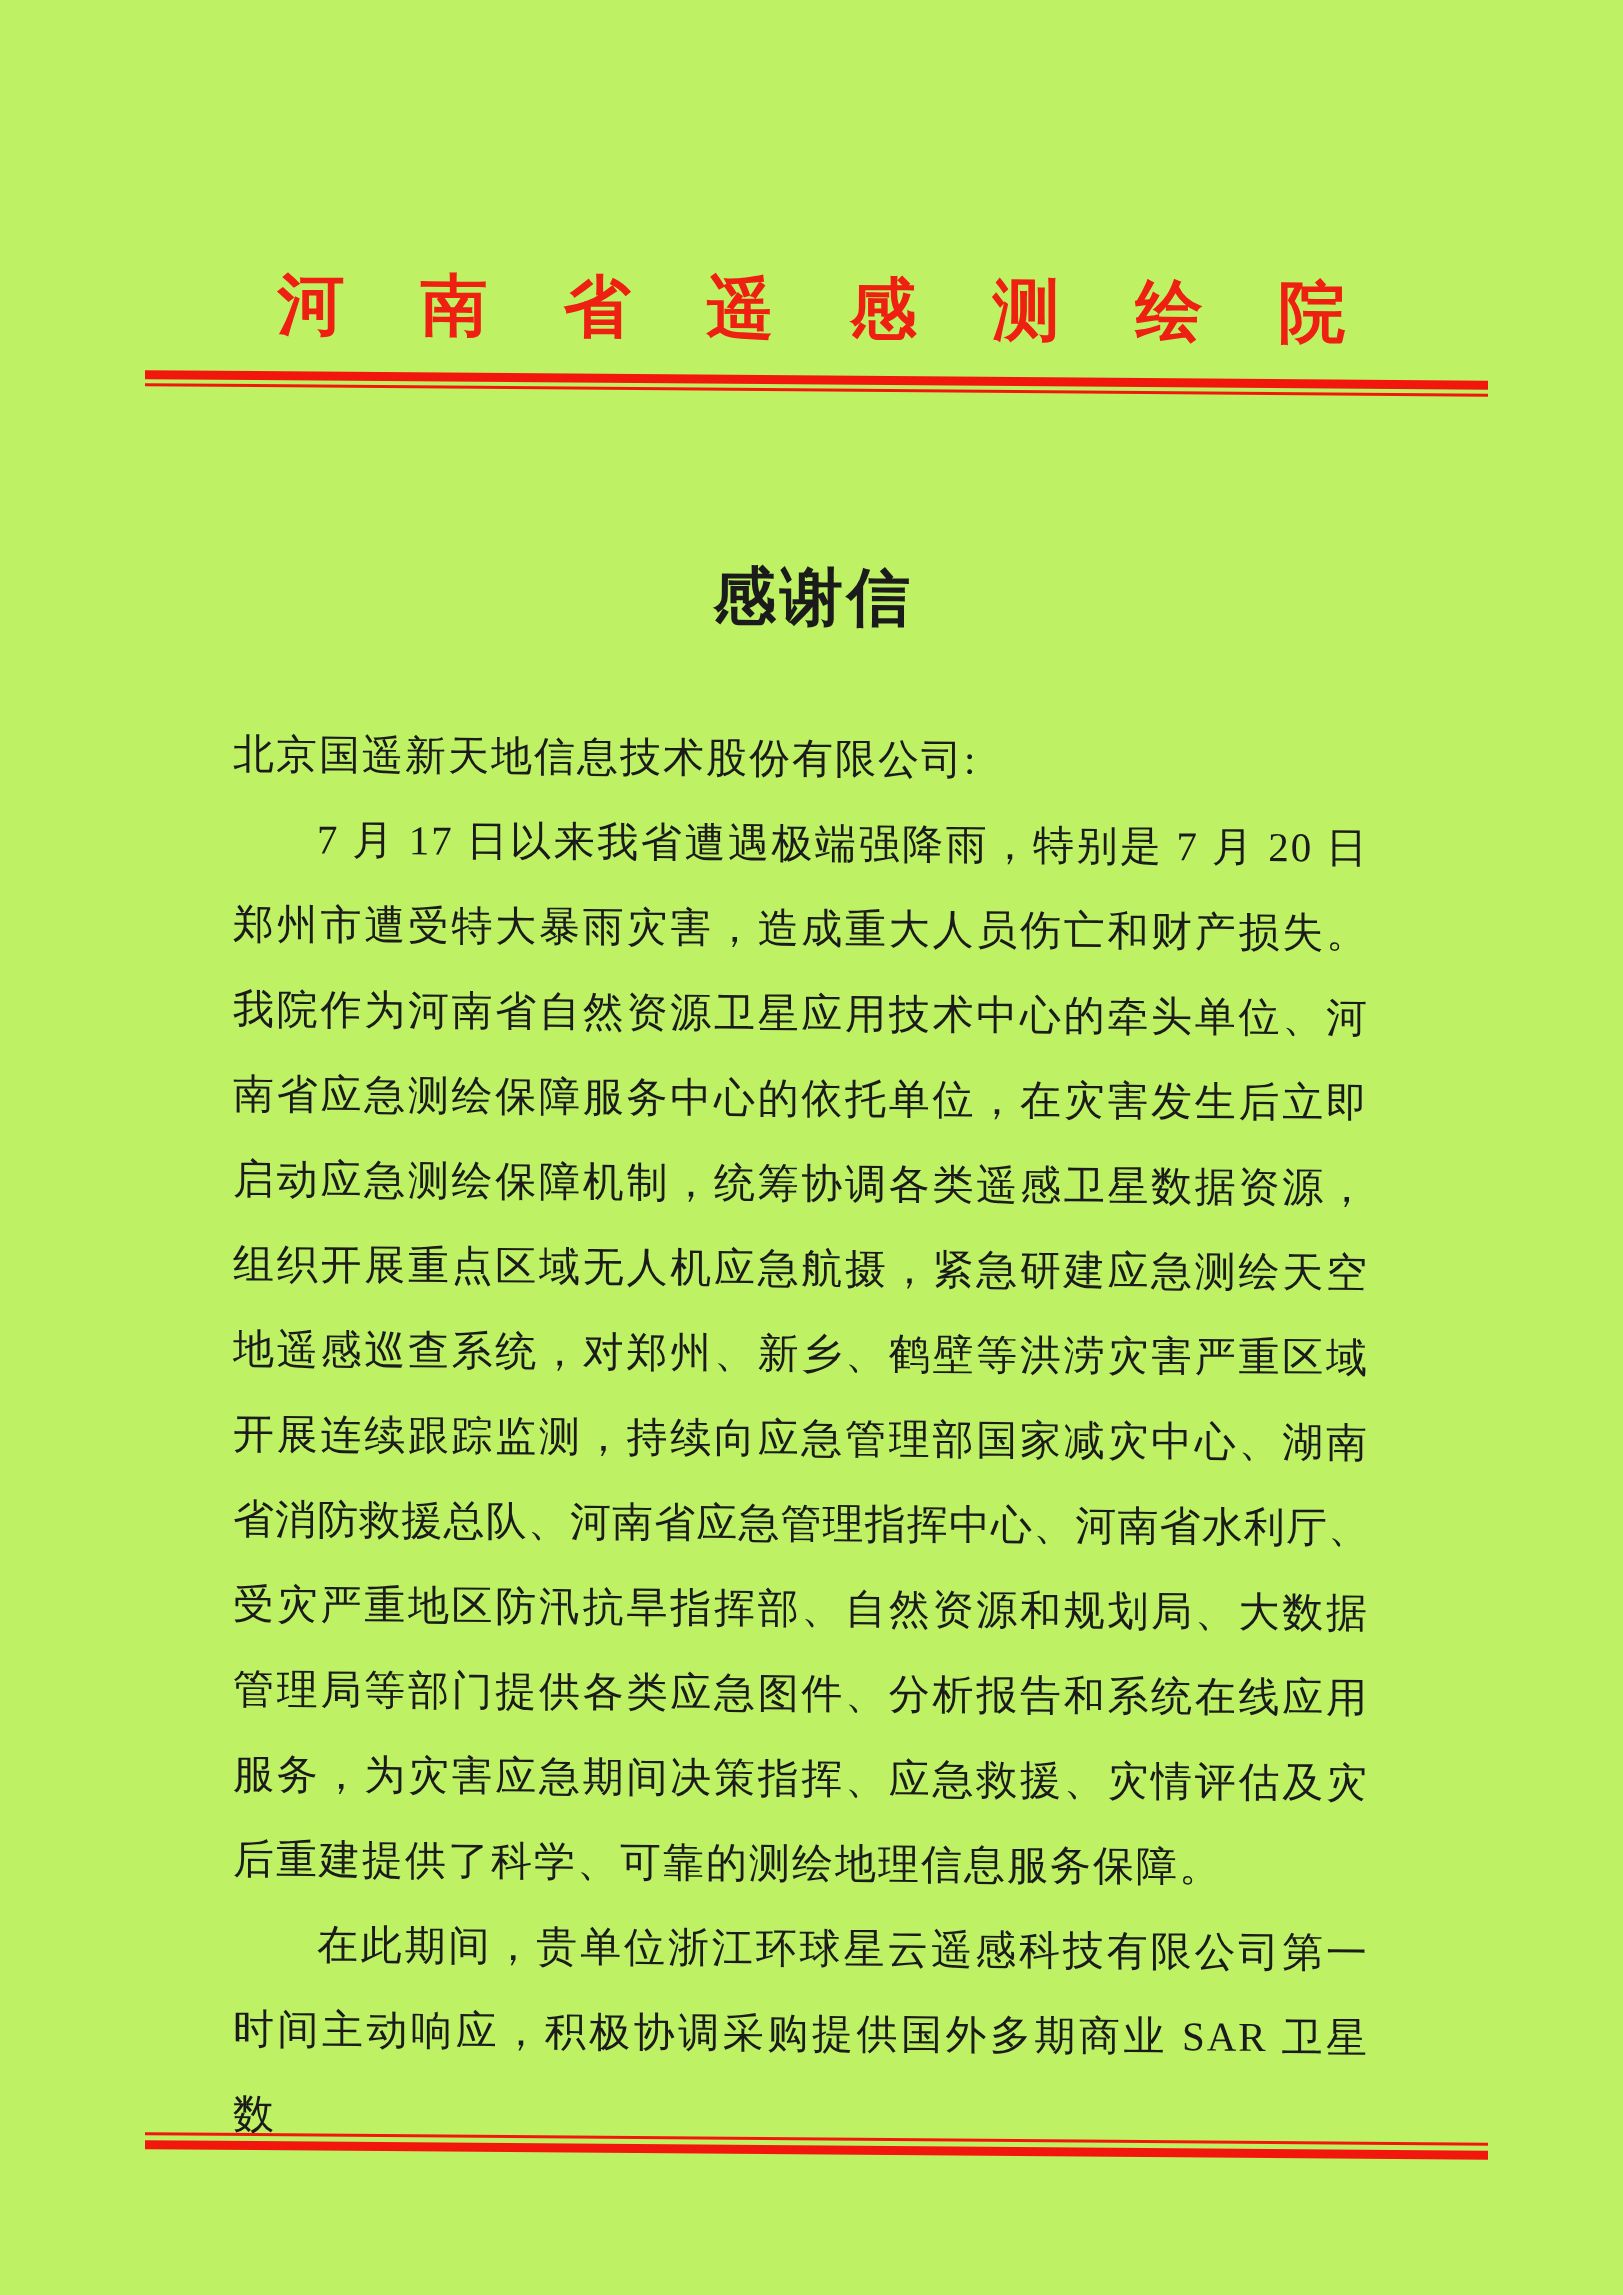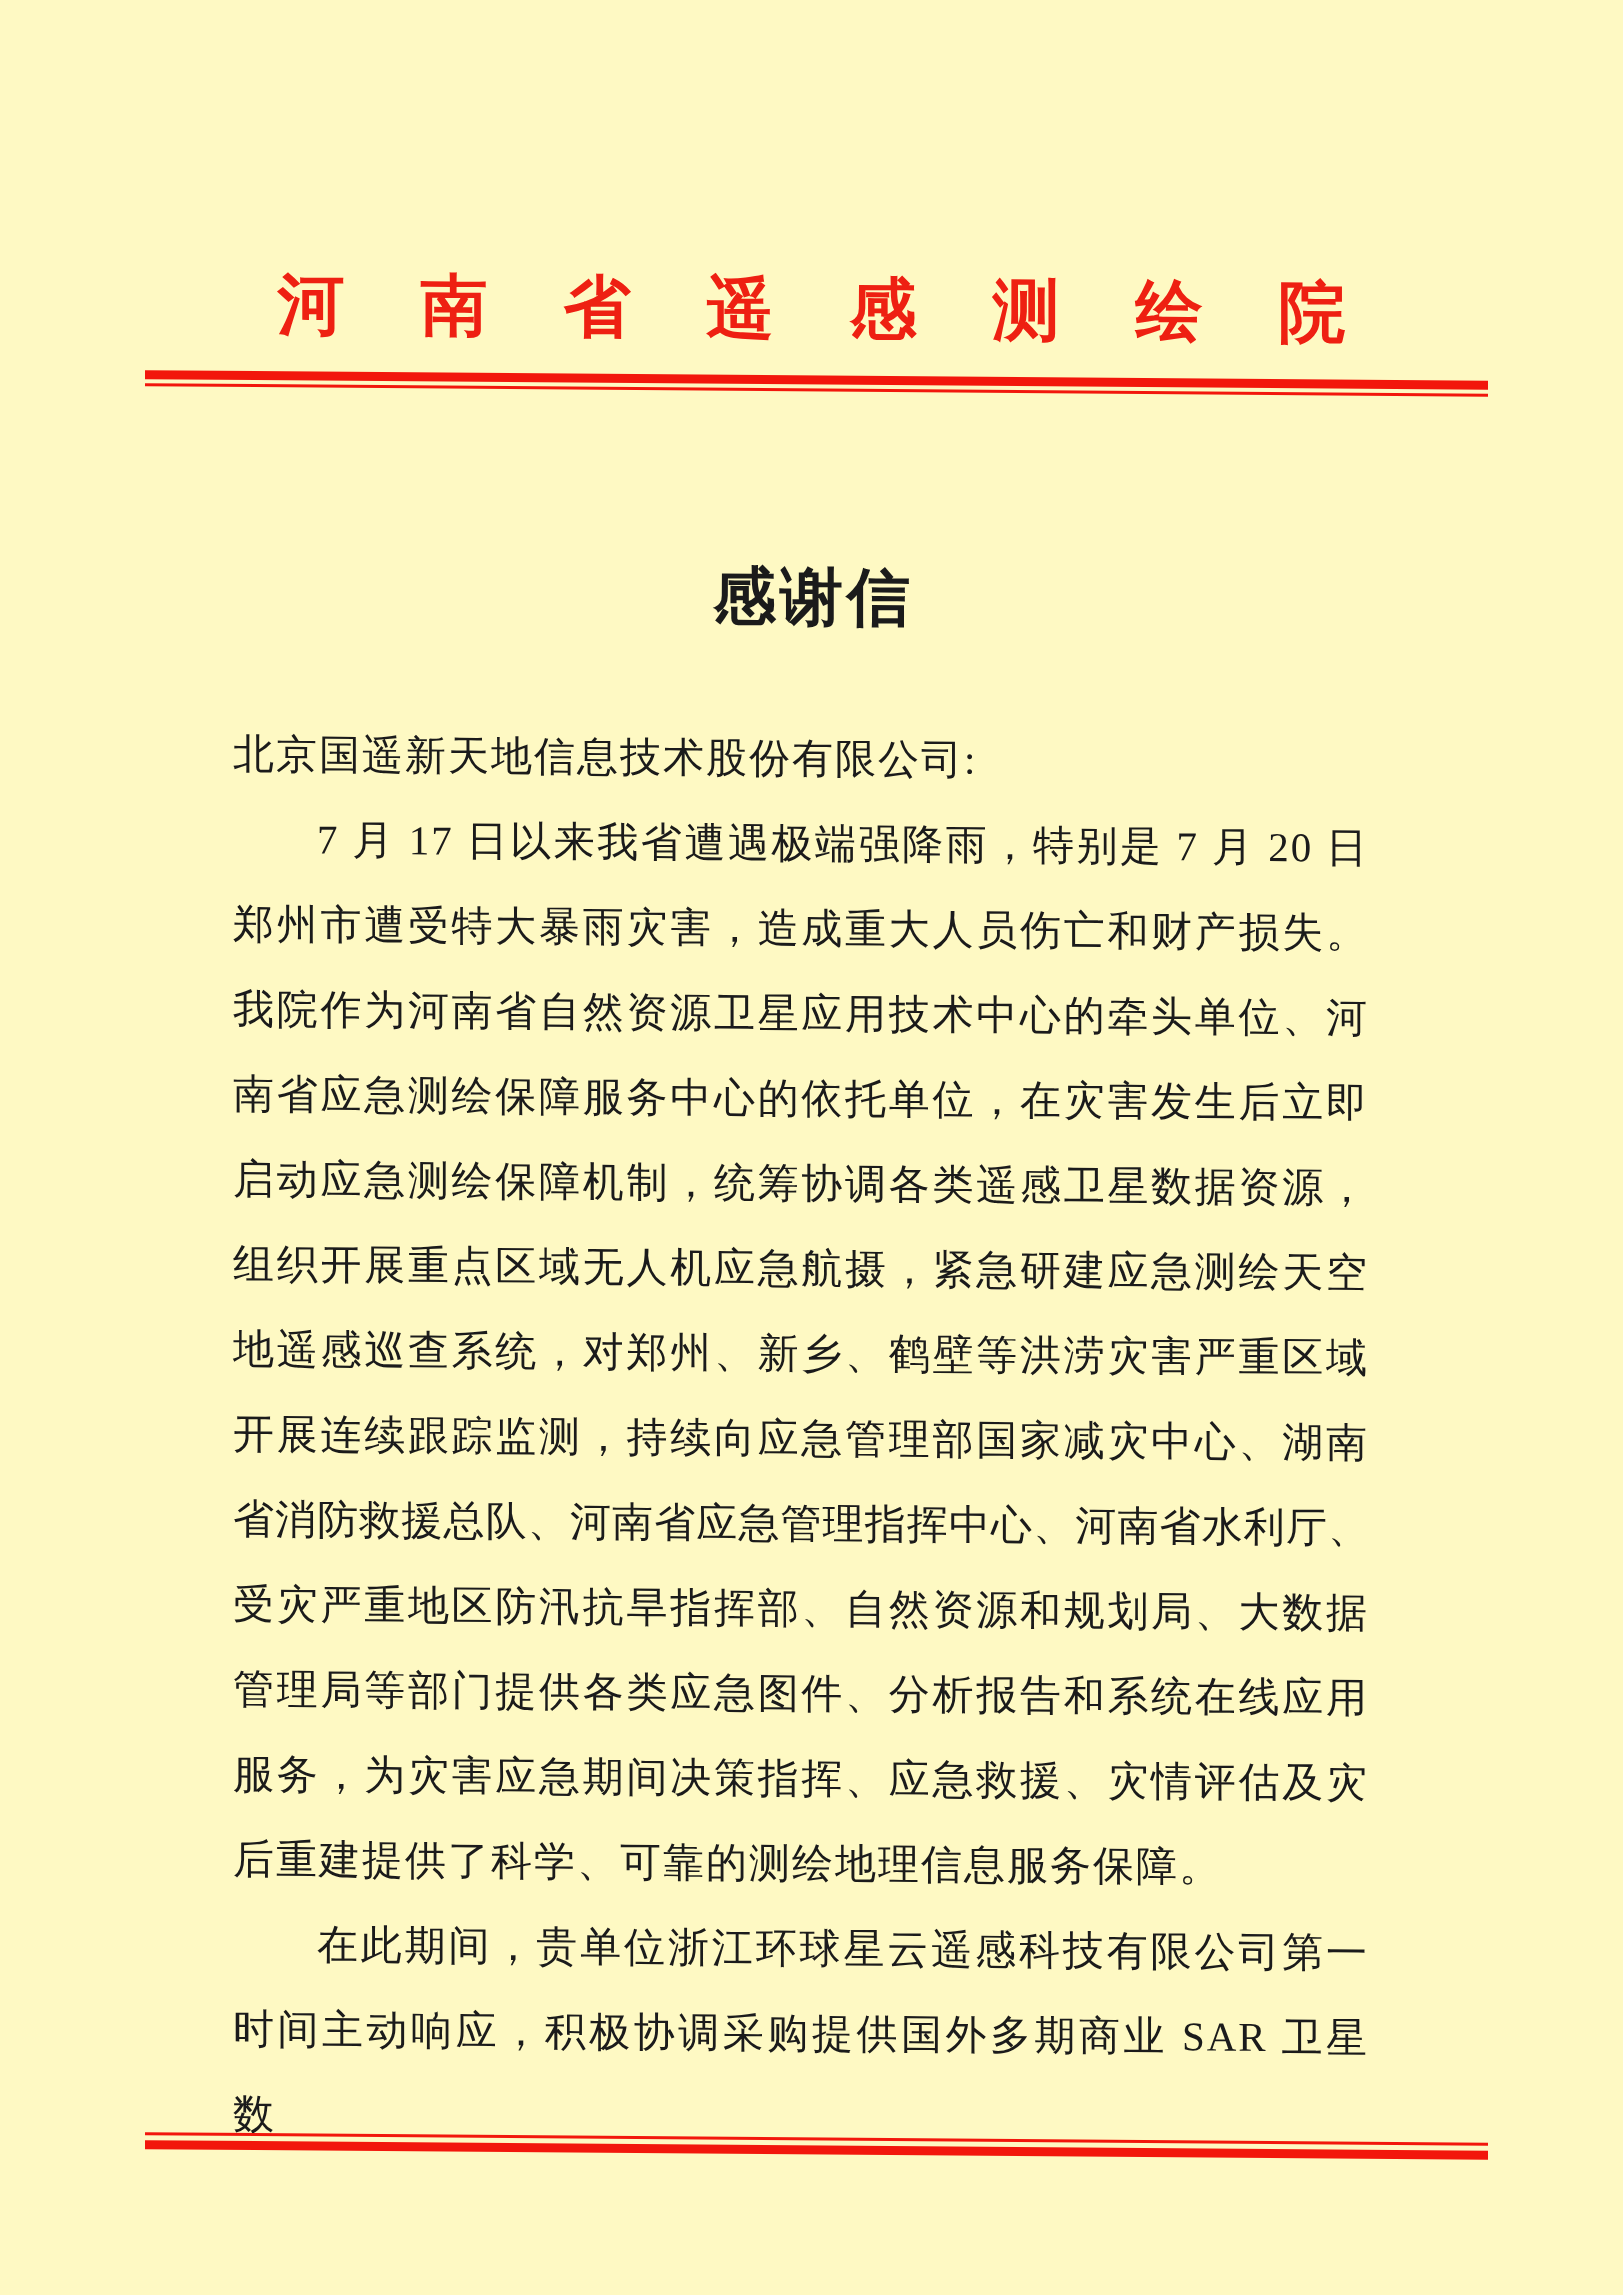--- a/index.html
+++ b/index.html
@@ -1,20 +1,20 @@
 <!DOCTYPE html>
 <html style="--header-red: #ee2012; --rule-red: #f2170c; --text-black: #1b1b1b;font-size:10.5px"><head>
 <meta charset="utf-8">
 <style>
   html, body { margin: 0; padding: 0; background: #ffffff; }
   .page {
     position: relative;
     width: 1623px;
     height: 2295px;
-    background: #fef9c3;
+    background: #bef264;
     overflow: hidden;
     font-family: "Liberation Serif", "DejaVu Serif", serif;
   }
   
   .scan-layer {
     position: absolute;
     inset: 0;
     transform: skewY(0.45deg);
     transform-origin: 0 0;
   }

